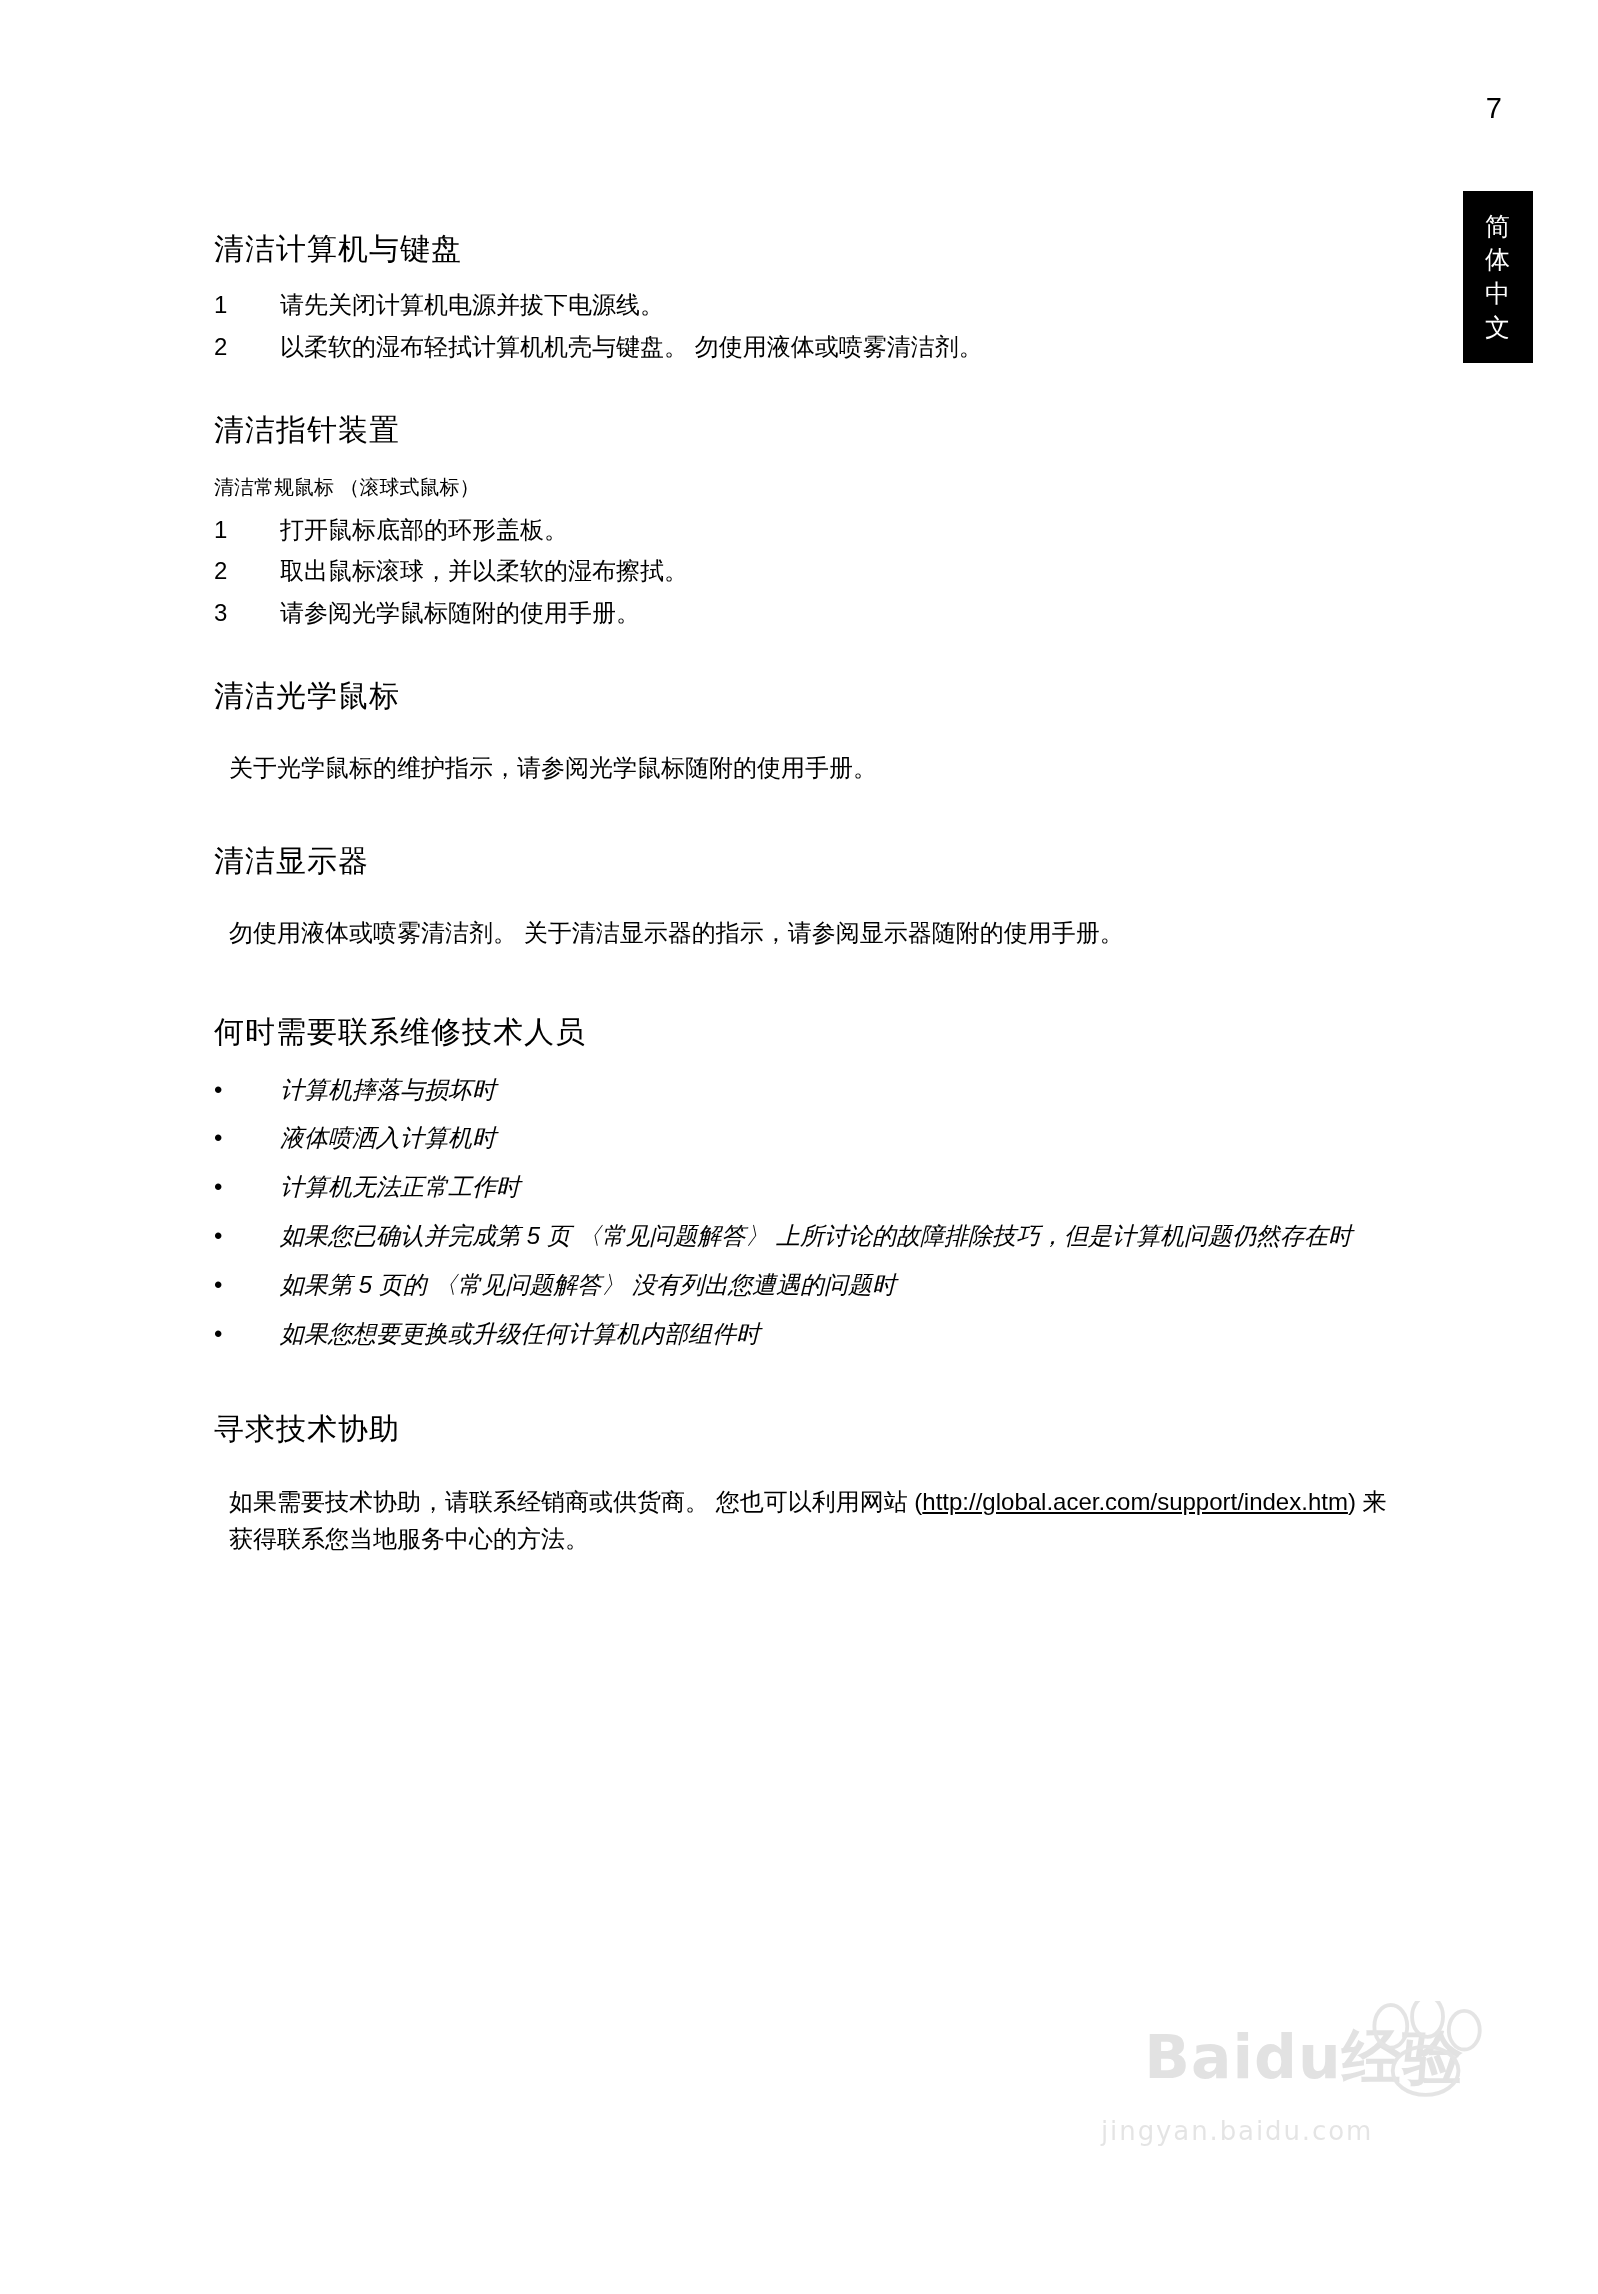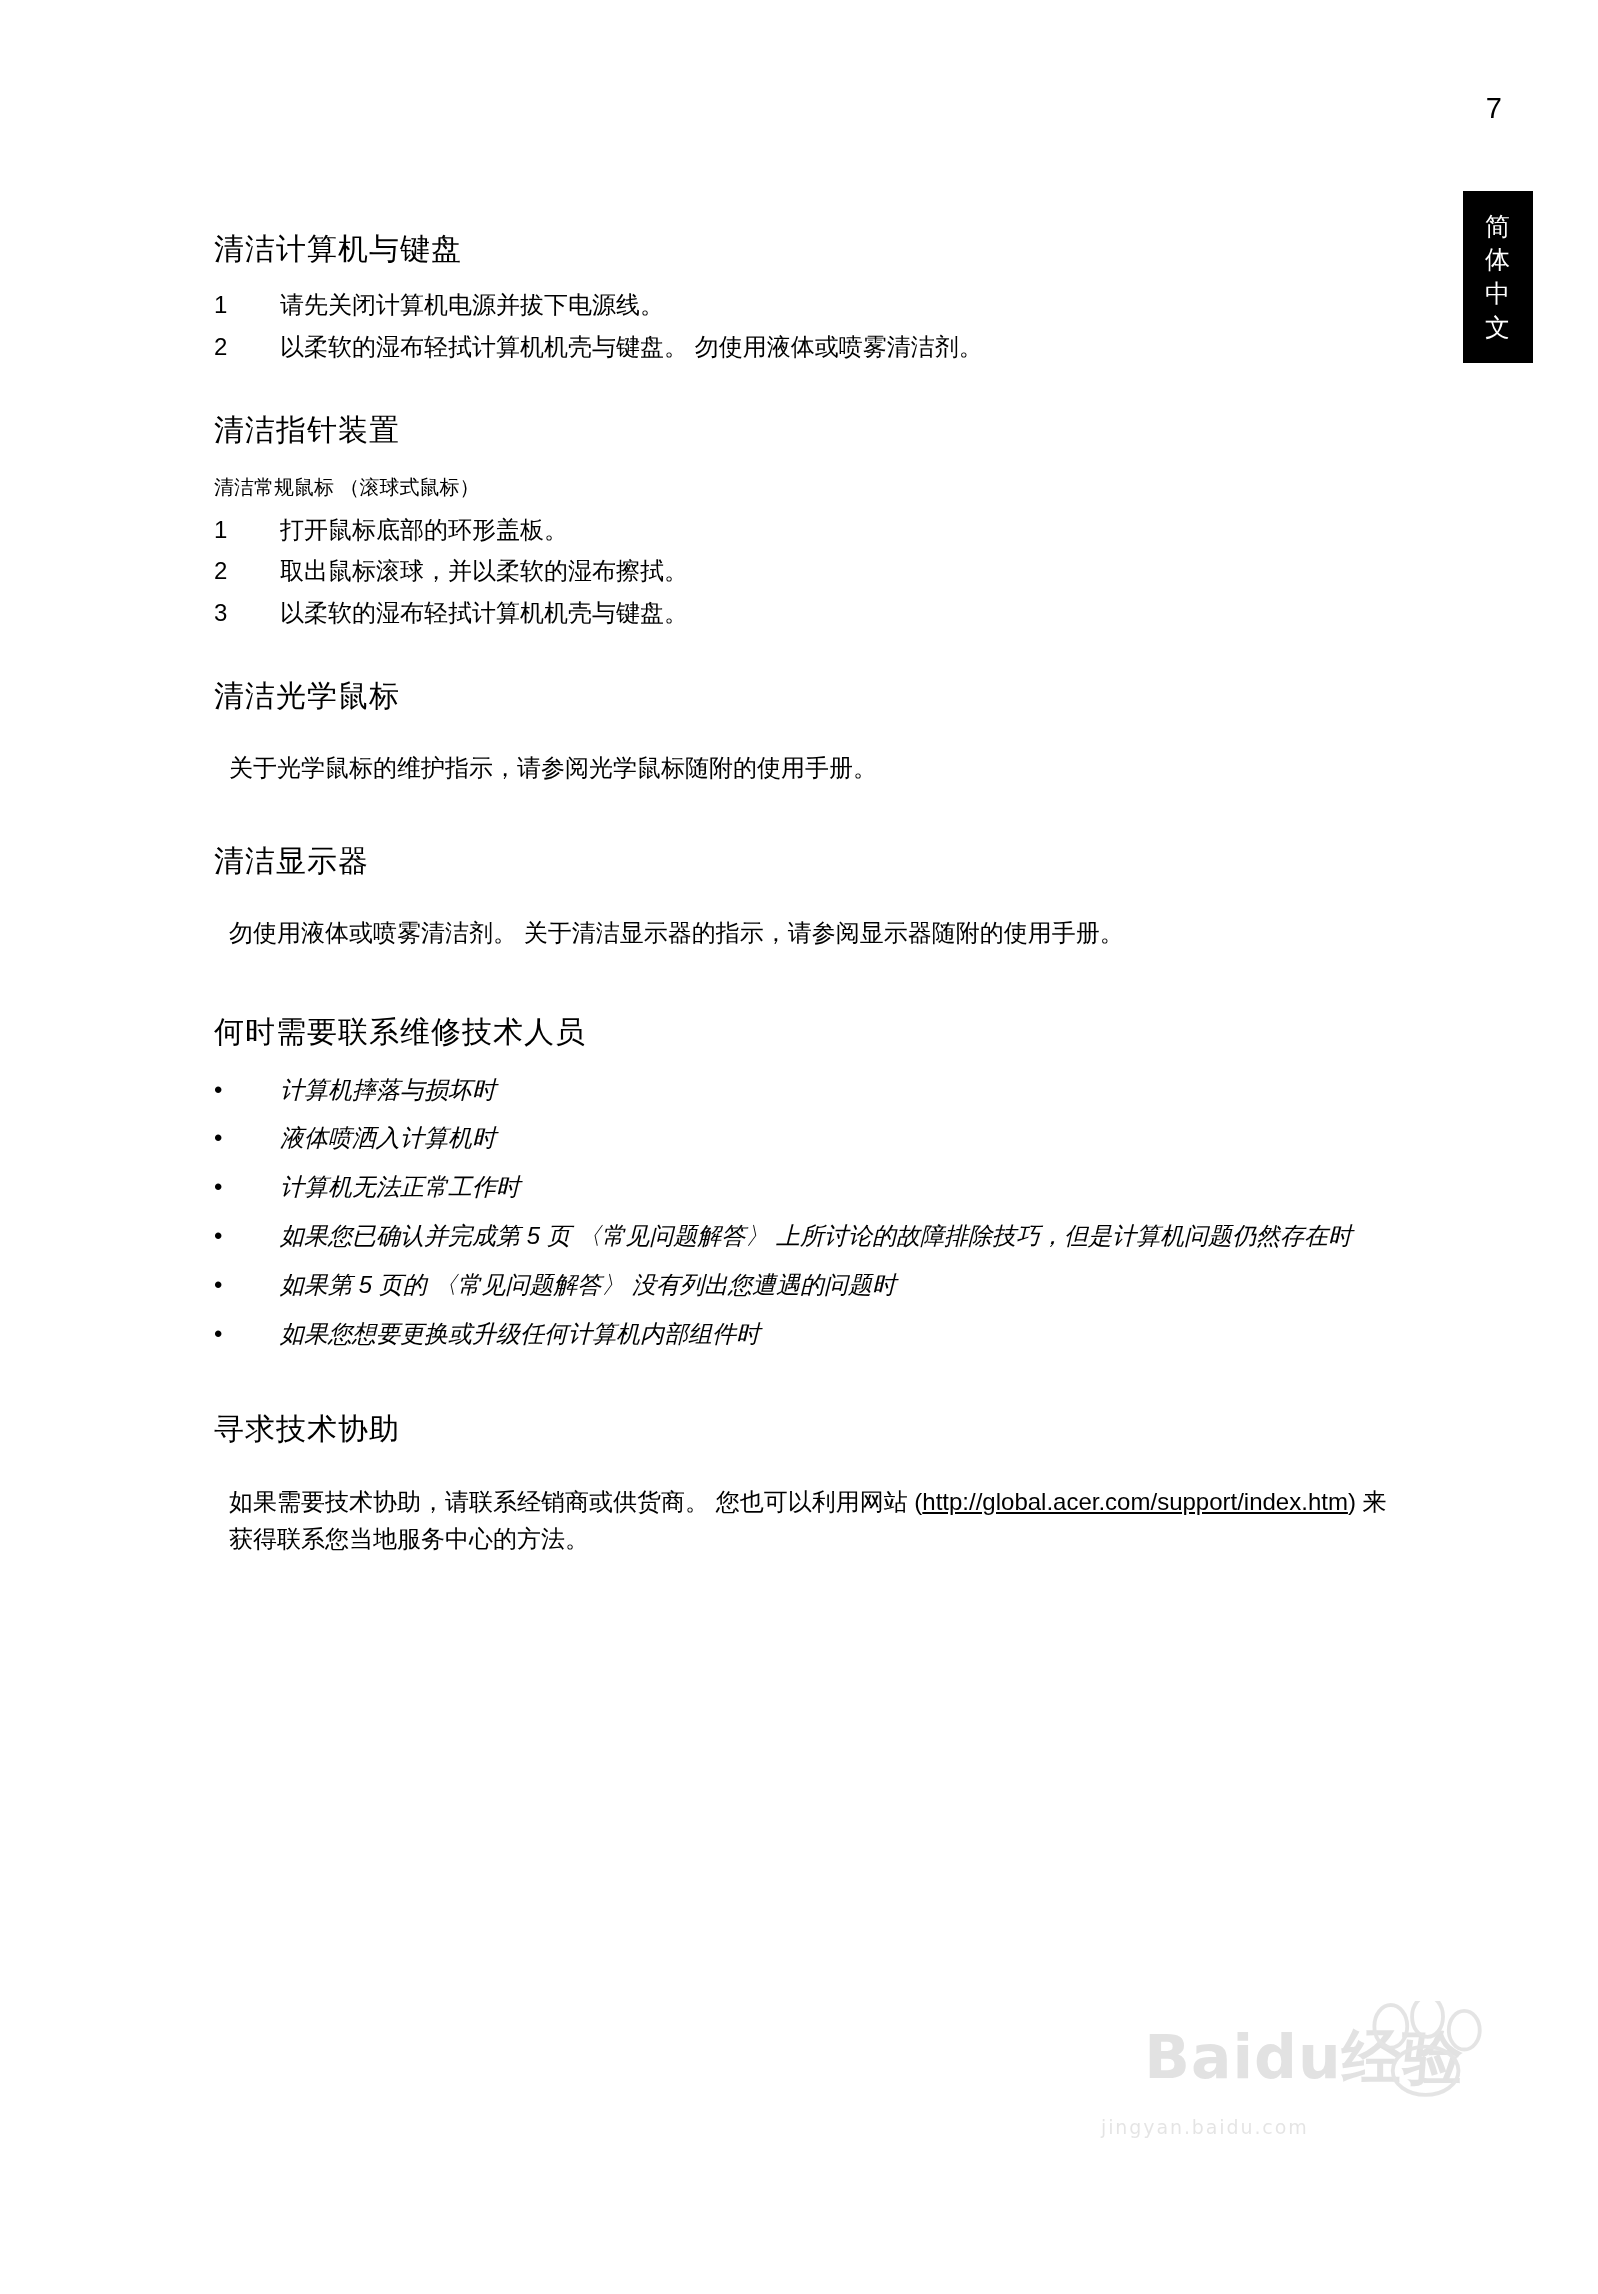--- a/index.html
+++ b/index.html
@@ -130,21 +130,21 @@
   .wm-main {
     font-size: 60px;
     font-weight: 700;
     color: #7d7d7d;
     letter-spacing: 1px;
     white-space: nowrap;
     font-family: "DejaVu Sans", sans-serif;
     text-align: center;
   }
   .wm-sub {
-    font-size: 19px;
+    font-size: 26px;
     color: #8a8a8a;
     letter-spacing: 1.9px;
     margin-top: 17.4px;
     white-space: nowrap;
     font-family: "DejaVu Sans", sans-serif;
   }
   .wm-paw {
     position: absolute;
     right: 5.8px;
     top: -17.4px;
@@ -194,21 +194,21 @@
       <li class="numitem">
         <span class="marker">1</span>
         <span class="itemtext">打开鼠标底部的环形盖板。</span>
       </li>
       <li class="numitem">
         <span class="marker">2</span>
         <span class="itemtext">取出鼠标滚球，并以柔软的湿布擦拭。</span>
       </li>
       <li class="numitem">
         <span class="marker">3</span>
-        <span class="itemtext">以柔软的湿布轻拭计算机机壳与键盘。</span>
+        <span class="itemtext">请参阅光学鼠标随附的使用手册。</span>
       </li>
     </ol>
 
     <div class="sp-40"></div>
 
     <h2 class="doc-h2">清洁光学鼠标</h2>
     <div class="sp-18"></div>
     <p class="para">关于光学鼠标的维护指示，请参阅光学鼠标随附的使用手册。</p>
 
     <div class="sp-40"></div>

